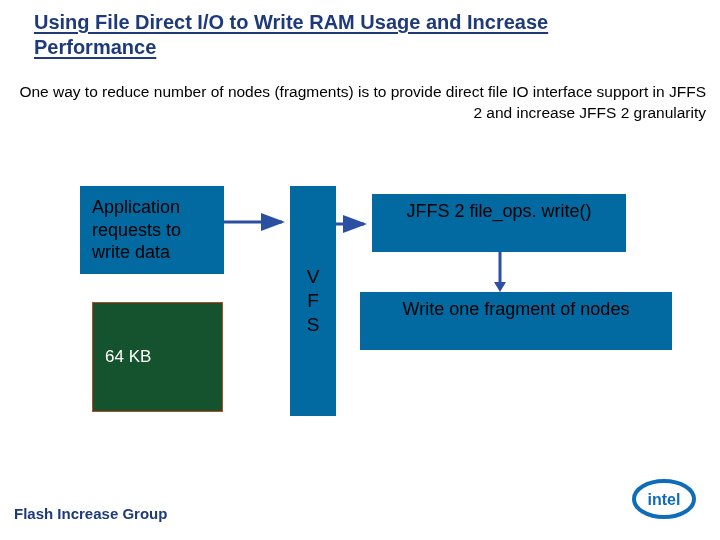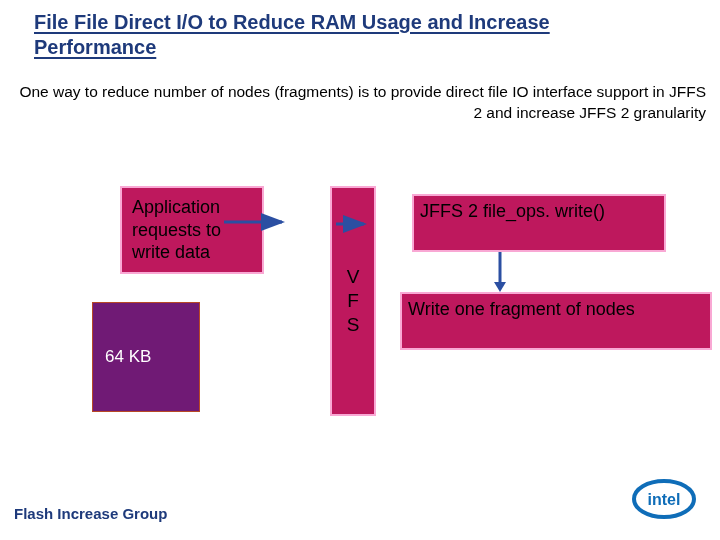--- a/index.html
+++ b/index.html
@@ -28,37 +28,36 @@
     position: absolute;
     top: 82px;
     left: 14px;
     width: 692px;
     font-size: 15.5px;
     line-height: 1.35;
     text-align: right;
   }
   .box {
     position: absolute;
-    border: 2px solid #f9a8d4;
-    background: #be185d;
+    border: 2px solid #0369a1;
+    background: #0369a1;
     text-align: left;
     padding: 8px 10px;
     font-size: 18px;
     line-height: 1.25;
-    margin-left: 40px;
   }
-  .box.center { text-align: left; }
+  .box.center { text-align: center; }
   .app-box { top: 186px; left: 80px; width: 144px; height: 88px; }
   .orange-box {
     position: absolute;
     top: 302px;
     left: 92px;
-    width: 108px;
+    width: 131px;
     height: 110px;
-    background: #701a75;
+    background: #14532d;
     color: #fff;
     font-size: 17px;
     display: flex;
     align-items: center;
     justify-content: flex-start;
     padding-left: 12px;
     border: 1px solid #b84826;
   }
   .vfs-box {
     top: 186px; left: 290px; width: 46px; height: 230px;
@@ -82,21 +81,21 @@
     right: 24px;
     bottom: 20px;
     width: 64px;
     height: 42px;
   }
   svg.arrow { position: absolute; overflow: visible; }
 </style>
 </head>
 <body>
 
-<div class="title">File File Direct I/O to Reduce RAM Usage and Increase Performance</div>
+<div class="title">Using File Direct I/O to Write RAM Usage and Increase Performance</div>
 <div class="desc">One way to reduce number of nodes (fragments) is to provide direct file IO interface support in JFFS 2 and increase JFFS 2 granularity</div>
 
 <div class="box app-box">Application requests to write data</div>
 
 <div class="orange-box">64 KB</div>
 
 <div class="box vfs-box">
   <span style="white-space:pre;">V
 F
 S</span>

